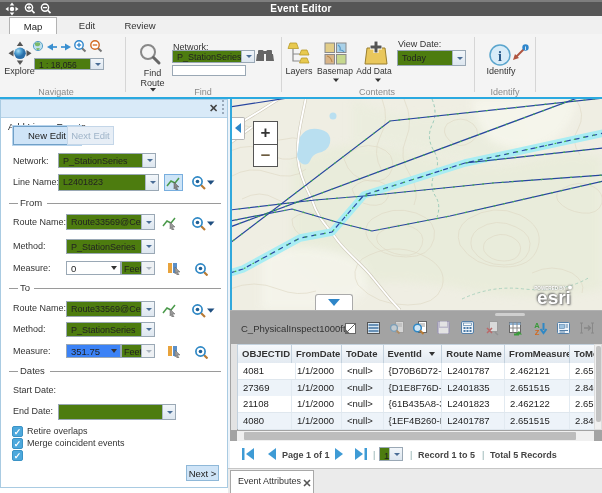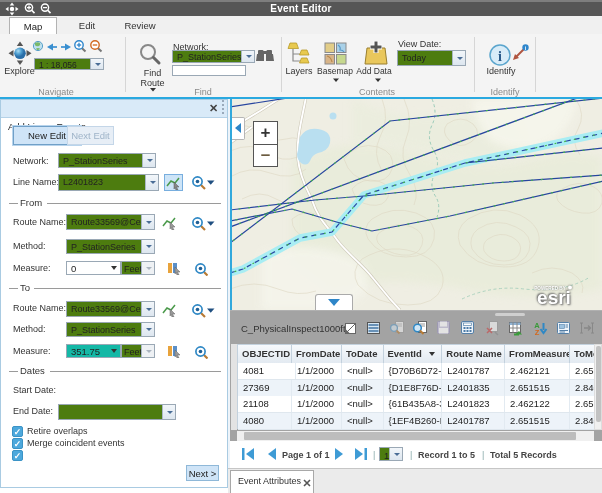--- a/index.html
+++ b/index.html
@@ -289,21 +289,21 @@
 <circle cx="6.5" cy="6.5" r="4.6" fill="#fff" stroke="#2f88c5" stroke-width="1.7"></circle>
 <circle cx="6.5" cy="6.5" r="1.8" fill="#1f5f95"></circle>
 <path d="M16 5.5 L23.5 5.5 L19.7 9.8 Z" fill="#1f4f80"></path>
         </svg></div>
 <div class="abs lbl" style="left:12px;top:224px;">Method:</div>
 <div class="abs combo" style="left:65px;top:222px;width:89px;height:15px;">
         <span class="val">P_StationSeries</span>
         <span class="cbtn"></span>
       </div>
 <div class="abs lbl" style="left:12px;top:246px;">Measure:</div>
-<div class="abs" style="left:65px;top:244px;width:55px;height:14px;background:#14b8a6;border:1px solid #9aa8b5;font-size:9.5px;color:#222;">
+<div class="abs" style="left:65px;top:244px;width:55px;height:14px;background:#3b82f6;border:1px solid #9aa8b5;font-size:9.5px;color:#222;">
         <span style="position:absolute;left:4px;top:1px;">351.75</span>
 <span style="position:absolute;right:3px;top:4px;border:3.5px solid transparent;border-top:4.5px solid #333;"></span>
       </div>
 <div class="abs combo" style="left:120px;top:244px;width:34px;height:14px;">
         <span class="val" style="font-size:9px;left:2px;">Feet</span>
         <span class="cbtn dis" style="background:#eef1f4;"></span>
       </div>
 <div class="abs" style="left:166px;top:244px;"><svg width="16" height="14">
 <rect x="1" y="2" width="4" height="10" fill="#e8a33c"></rect>
           <rect x="6" y="2" width="4" height="10" fill="#5a8fc8"></rect>

